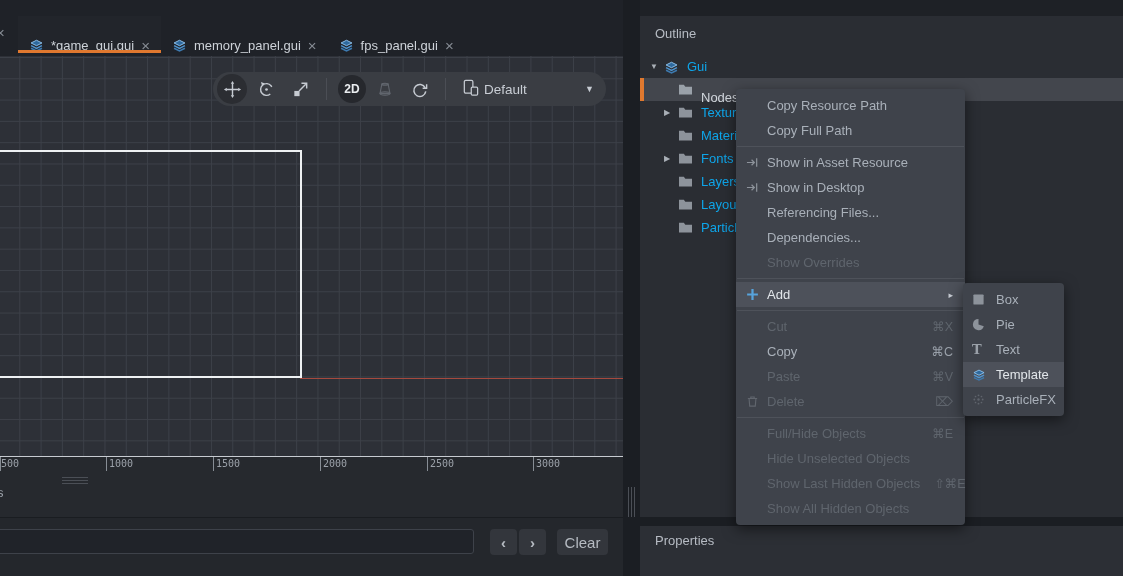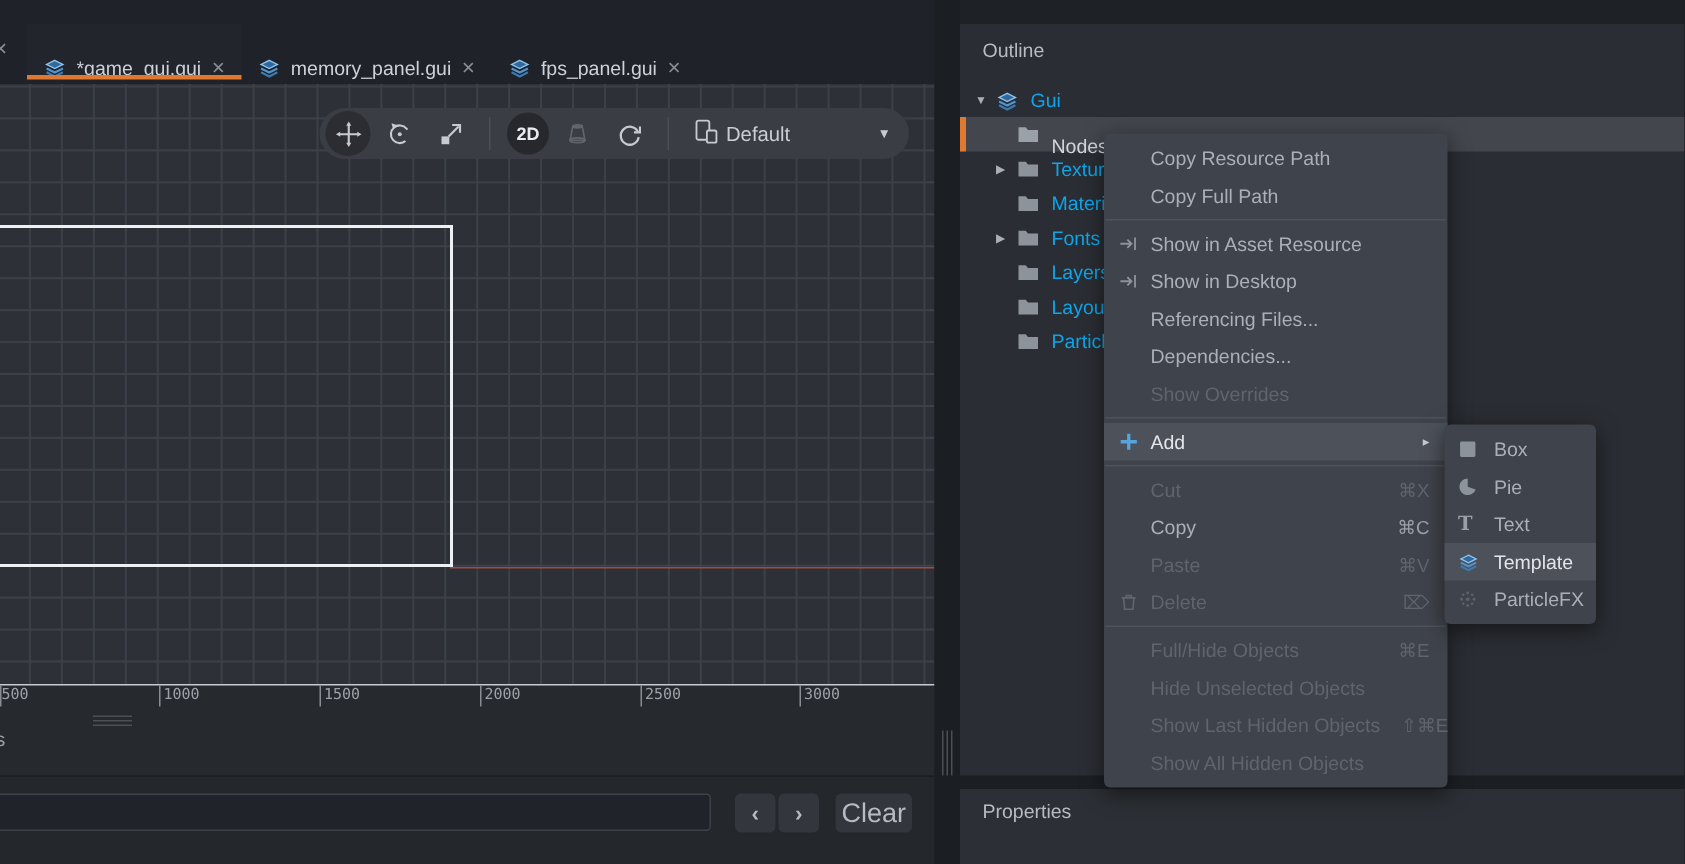--- a/index.html
+++ b/index.html
@@ -65,21 +65,21 @@
     color:#c6cbd2; font-size:13px; padding:0 8px; outline:none;
     font-family:"Liberation Sans","DejaVu Sans",sans-serif;
   }
   .cbtn {
     position:absolute; top:11px; height:26px; background:#33363c; border:none; border-radius:4px;
     color:#b6bbc2; display:flex; align-items:center; justify-content:center; cursor:default;
     font-family:"Liberation Sans","DejaVu Sans",sans-serif;
   }
   .btn-prev { left:490px; width:27px; font-size:15px; font-weight:bold; }
   .btn-next { left:519px; width:27px; font-size:15px; font-weight:bold; }
-  .btn-clear { left:557px; width:51px; font-size:18px; }
+  .btn-clear { left:557px; width:51px; font-size:15px; }
 
   
   .divider { position:absolute; left:623px; top:0; width:17px; height:576px; background:#1b1e23; }
   .v-grip { position:absolute; left:5px; top:487px; display:flex; gap:2px; }
   .v-grip span { width:1px; height:30px; background:#4b4f56; display:block; }
 
   
   .right-pane { position:absolute; left:640px; top:0; width:483px; height:576px; background:#2a2d33; }
   .rp-top { position:absolute; left:0; top:0; width:100%; height:16px; background:#1e2126; }
   .panel-title { position:absolute; left:15px; color:#b7bcc4; font-size:13px; }

